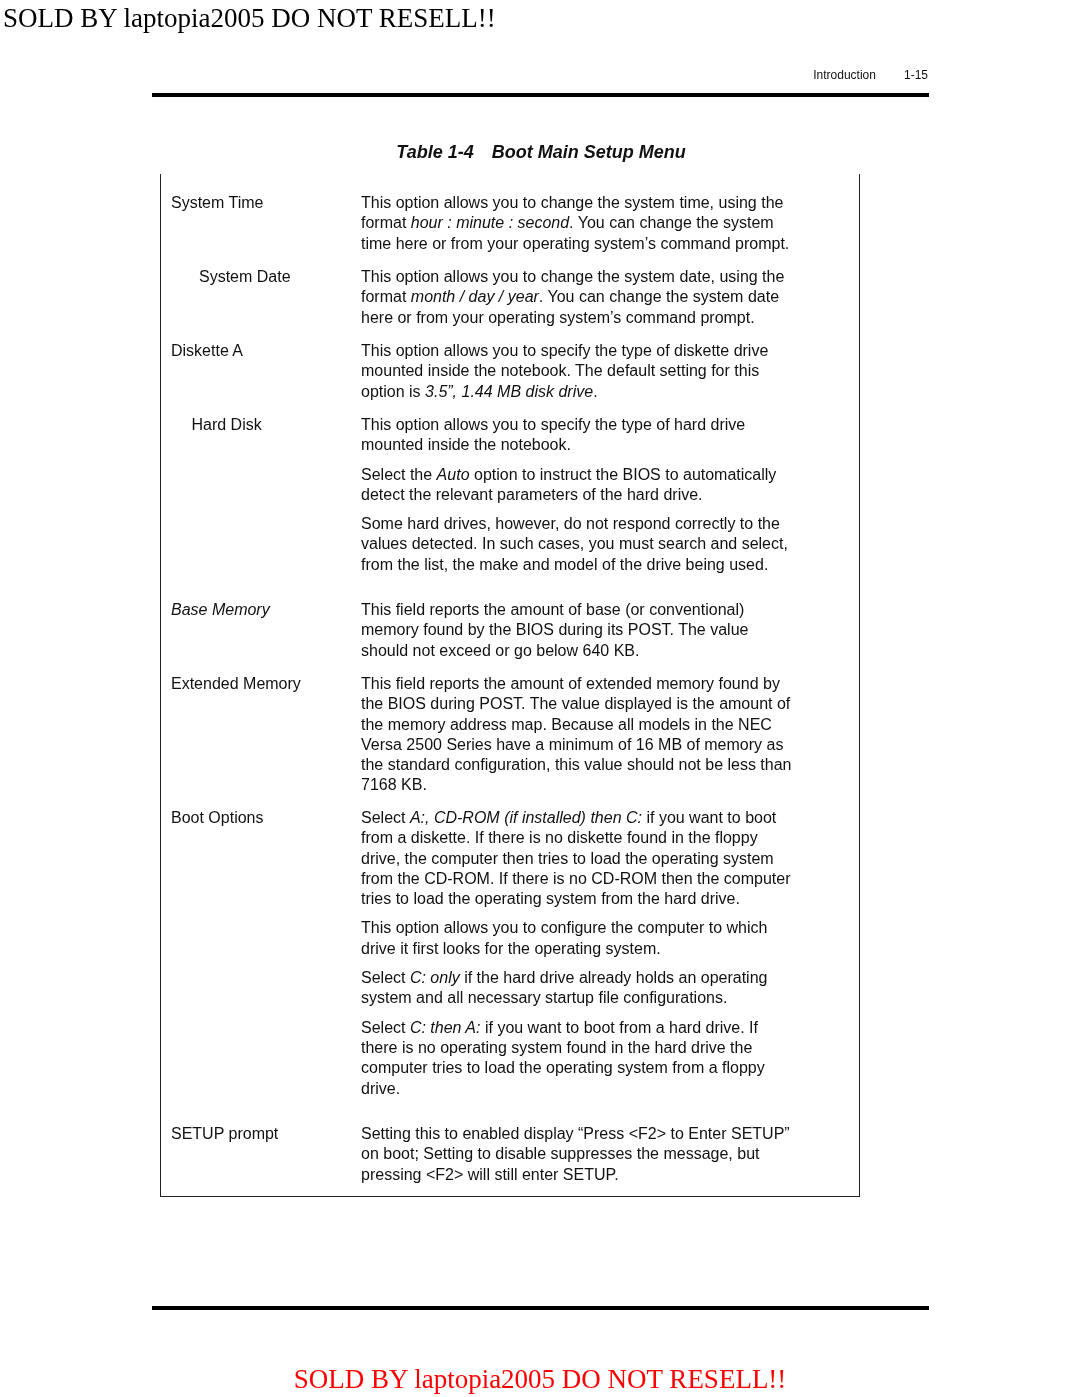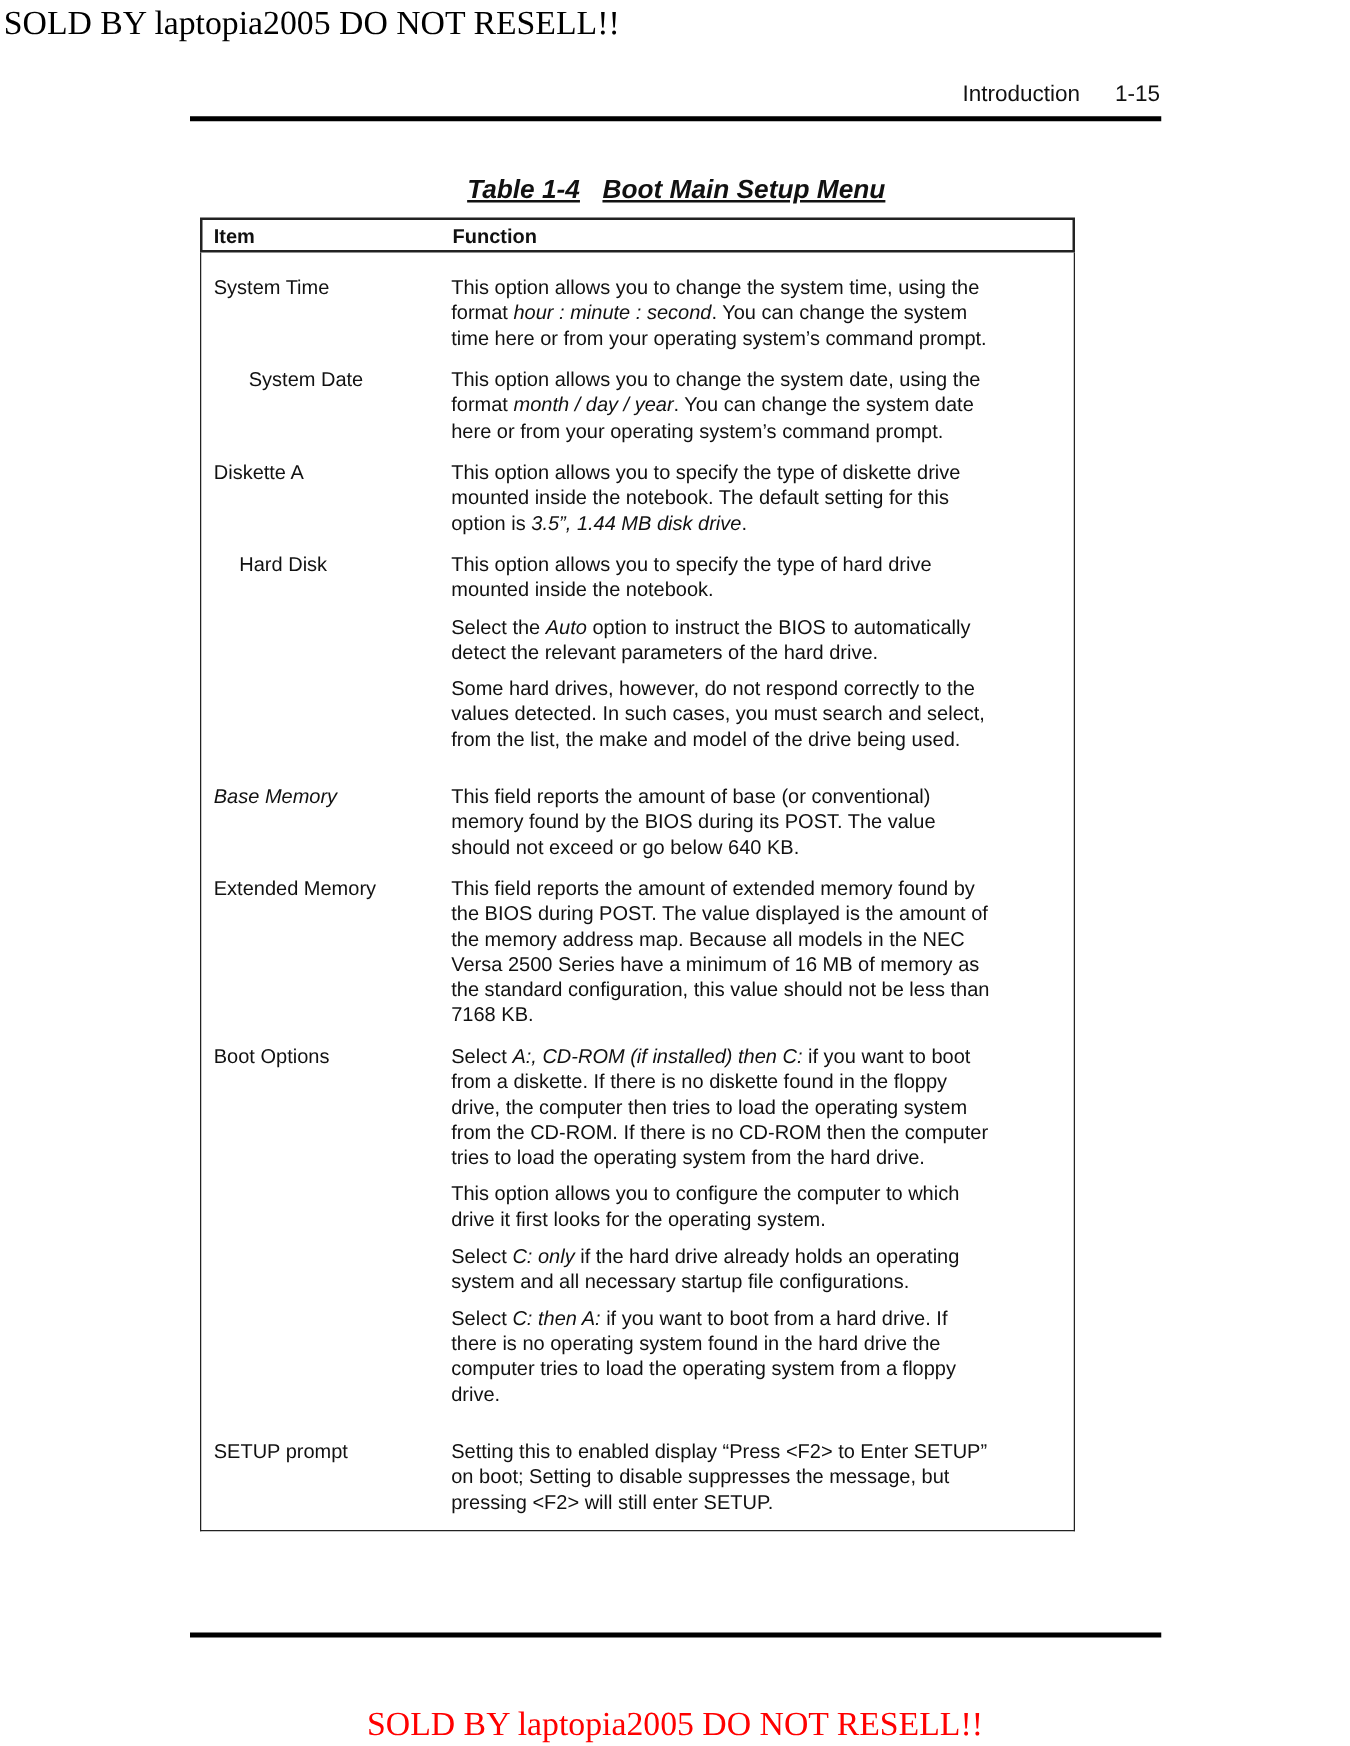--- a/index.html
+++ b/index.html
@@ -1,24 +1,24 @@
 <!DOCTYPE html>
 <html><head>
 <meta charset="utf-8">
 <style>
   html, body { margin: 0; padding: 0; background: #ffffff; }
   body { width: 1080px; height: 1397px; position: relative; overflow: hidden; font-family: "Liberation Sans", sans-serif; color: #111; }
   .watermark-top { position: absolute; left: 3px; top: 2px; font-family: "Liberation Serif", serif; font-size: 27px; color: #000; white-space: nowrap; line-height: 32px; }
   .watermark-bottom { position: absolute; left: 0; width: 1080px; top: 1363px; text-align: center; font-family: "Liberation Serif", serif; font-size: 27px; color: #ff0000; white-space: nowrap; line-height: 32px; }
-  .running-header { position: absolute; right: 152px; top: 64px; font-size: 18px; color: #111; white-space: nowrap; line-height: 22px; }
+  .running-header { position: absolute; right: 152px; top: 64px; font-size: 12px; color: #111; white-space: nowrap; line-height: 22px; }
   .running-header .chap { margin-right: 28px; }
   .rule { position: absolute; left: 152px; width: 777px; height: 4px; background: #000; }
   .rule.top { top: 93px; }
   .rule.bottom { top: 1306px; }
-  .caption { position: absolute; left: 0; width: 1080px; top: 141px; text-align: center; font-weight: bold; font-style: italic; font-size: 21px; line-height: 22px; padding-left: 1px; text-decoration: underline; }
+  .caption { position: absolute; left: 0; width: 1080px; top: 141px; text-align: center; font-weight: bold; font-style: italic; font-size: 18px; line-height: 22px; padding-left: 1px; }
   .caption .num { margin-right: 18px; }
   .table { position: absolute; left: 160px; top: 174px; width: 700px; }
   .thead { border: 2px solid #222; height: 28px; position: relative; box-sizing: border-box; width: 700px; }
   .thead .h { position: absolute; top: 4px; font-weight: bold; font-size: 16px; line-height: 20px; }
   .thead .h.item { left: 9px; }
   .thead .h.func { left: 200px; }
   .tbody { border-left: 1px solid #222; border-right: 1px solid #222; border-bottom: 1px solid #222; width: 700px; box-sizing: border-box; height: 1023px; position: relative; }
   .row { position: absolute; left: 0; width: 698px; }
   .row .item { position: absolute; left: 10px; top: 0; font-size: 16px; line-height: 20px; white-space: nowrap; }
   .row .func { position: absolute; left: 200px; top: 0; width: 490px; font-size: 16px; line-height: 20.3px; }
@@ -33,24 +33,20 @@
 <div class="running-header">
   <span class="chap">Introduction</span><span>1-15</span>
 </div>
 <div class="rule top"></div>
 
 <div class="caption">
   <span class="num">Table 1-4</span><span>Boot Main Setup Menu</span>
 </div>
 
 <div class="table">
-  <div class="thead">
-    <span class="h item">Item</span>
-    <span class="h func">Function</span>
-  </div>
   <div class="tbody">
     <div class="row" style="top:19px">
       <div class="item" style="white-space: pre;">System Time</div>
       <div class="func">
           <p><span>This option allows you to change the system time, using the
 format </span><i>hour : minute : second</i><span>. You can change the system
 time here or from your operating system’s command prompt.</span></p>
         </div>
     </div>
     <div class="row" style="top:93px">

